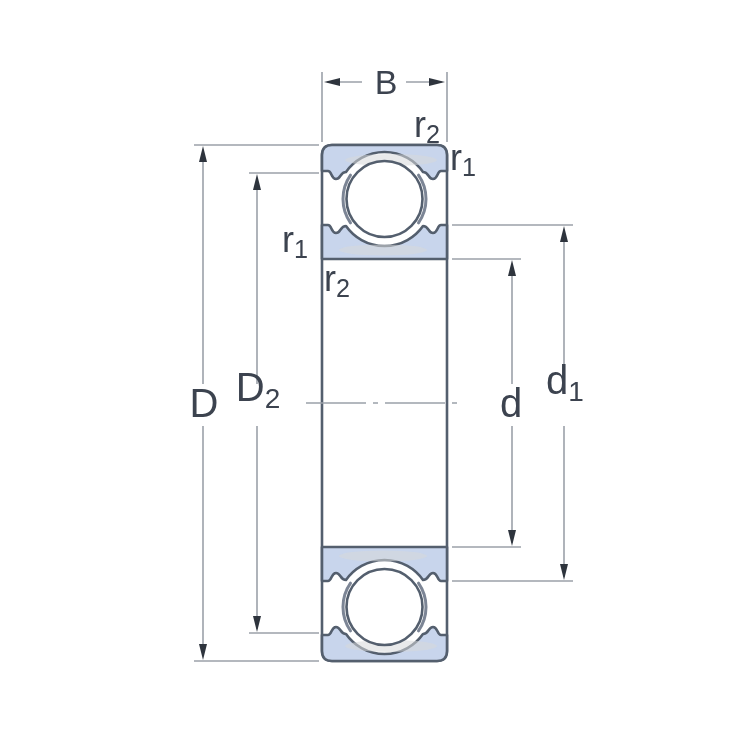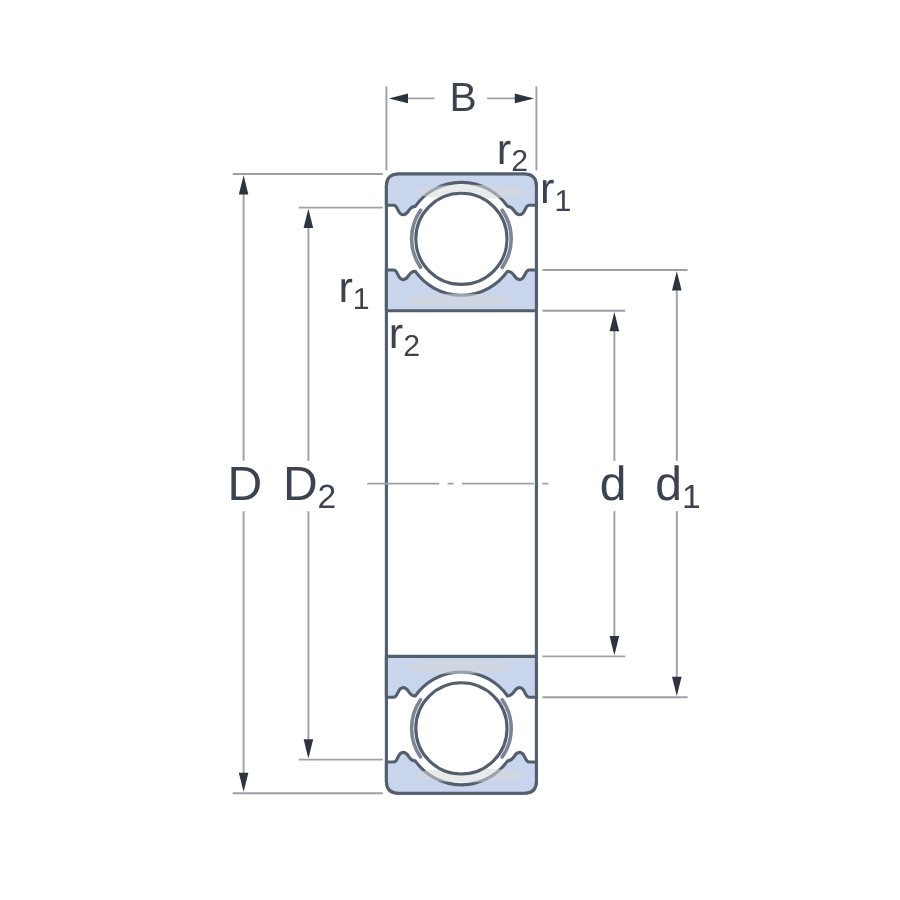--- a/index.html
+++ b/index.html
@@ -112,25 +112,25 @@
     <use href="#bearing-half"></use>
     <use href="#bearing-half" transform="translate(0,806) scale(1,-1)"></use>
 
     <line class="centerline" x1="306" y1="403" x2="459" y2="403" stroke-dasharray="60 7 5 7"></line>
   </svg>
 
   <div class="lbl f34" style="left:386px; top:84px"><span>B</span><sub></sub></div>
 
   <div class="lbl f40" style="left:204px; top:406px"><span>D</span><sub></sub></div>
 
-  <div class="lbl f40" style="left:258px; top:406px"><span>D</span><sub>2</sub></div>
+  <div class="lbl f40" style="left:258px; top:390px"><span>D</span><sub>2</sub></div>
 
   <div class="lbl f40" style="left:511px; top:406px"><span>d</span><sub></sub></div>
 
-  <div class="lbl f40" style="left:565px; top:406px"><span>d</span><sub>1</sub></div>
+  <div class="lbl f40" style="left:565px; top:383px"><span>d</span><sub>1</sub></div>
 
   <div class="lbl f36" style="left:427px; top:127px"><span>r</span><sub>2</sub></div>
 
   <div class="lbl f36" style="left:463px; top:160px"><span>r</span><sub>1</sub></div>
 
   <div class="lbl f36" style="left:295px; top:242px"><span>r</span><sub>1</sub></div>
 
   <div class="lbl f36" style="left:337px; top:281px"><span>r</span><sub>2</sub></div>
 
 </div>

